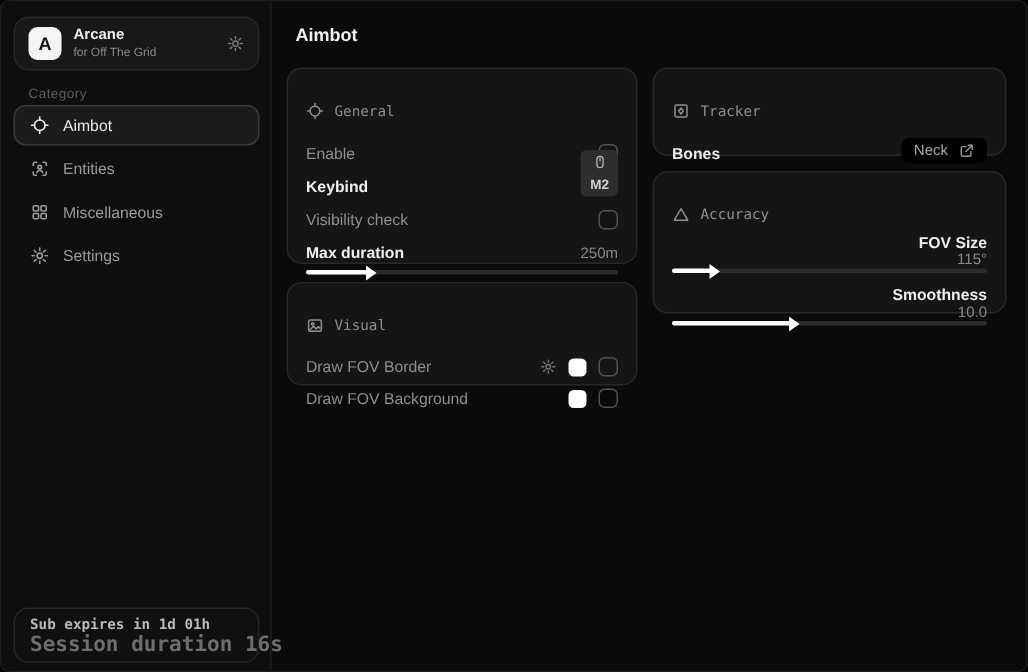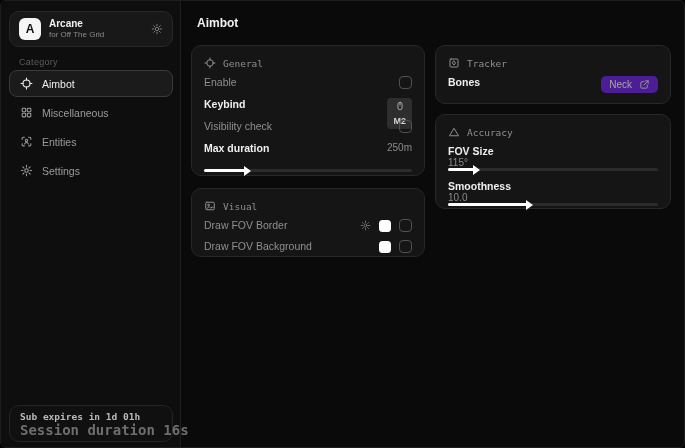--- a/index.html
+++ b/index.html
@@ -21,45 +21,45 @@
   .nav-item.active { background:#1b1b1b; border-color:#3a3a3a; color:#ececec; }
   .nicon { display:flex; color:inherit; }
 
   .footer-card { position:absolute; left:8px; top:404px; width:164px; height:37px; border:1px solid #252525; background:#101010; border-radius:10px; padding:5px 10px;font-weight:bold; }
   .footer-line1 { font-family:"DejaVu Sans Mono",monospace; font-size:9.5px; color:#bababa; white-space:nowrap; }
   .footer-line2 { font-family:"DejaVu Sans Mono",monospace; font-size:14px; color:#6e6e6e; margin-top:0; white-space:nowrap; }
 
   
   .main-title { position:absolute; left:196px; top:15px; font-size:12px; font-weight:700; color:#f2f2f2; }
 
-  .card { position:absolute; background:#151515; border:1px solid #282828; border-radius:10px; padding:10px 12px; }
+  .card { position:absolute; background:#151515; border:1px solid #282828; border-radius:10px; padding:21px 12px; }
   #card-general   { left:190px; top:44px;  width:234px; height:131px; }
   #card-visual    { left:190px; top:187px; width:234px; height:69px; }
   #card-tracker   { left:434px; top:44px;  width:236px; height:59px; }
   #card-accuracy  { left:434px; top:113px; width:236px; height:95px; }
 
   .card-header { display:flex; align-items:center; gap:7px; font-family:"DejaVu Sans Mono",monospace; font-size:9.5px; color:#8f8f8f; height:14px; margin-bottom:6px; }
   .card-header .hicon { display:flex; color:#8f8f8f; }
 
-  .row { display:flex; align-items:flex-start; justify-content:space-between; height:22px; }
+  .row { display:flex; align-items:flex-end; justify-content:space-between; height:22px; }
   .row.compact { height:21px; }
   .row.slim { height:18px;flex-direction:column; }
   .row-label { font-size:10.5px; color:#8f8f8f; }
   .row-label.bright { color:#efefef; font-weight:700; }
   .value { font-size:10px; color:#8b8b8b; }
 
   .checkbox { width:13px; height:13px; border:1.5px solid #515151; border-radius:4px; cursor:pointer; flex:0 0 auto; }
   .swatch { width:12px; height:12px; border-radius:3.5px; background:#fff; cursor:pointer; flex:0 0 auto; }
   .right-group { display:flex; align-items:center; gap:8px; }
   .row-gear { display:flex; color:#7a7a7a; cursor:pointer; }
 
   .badge { display:flex; align-items:center; gap:5px; background:#2e2e2e; border-radius:4px; padding:3px 6px; color:#d2d2d2; font-size:9px; font-weight:600; cursor:pointer;flex-direction:column; }
   .badge .micon { display:flex; color:#bdbdbd; }
 
-  .select-btn { display:flex; align-items:center; gap:7px; background:#4c1d95; border-radius:5px; padding:3px 8px; color:#a8a8a8; font-size:10px; cursor:pointer; }
+  .select-btn { display:flex; align-items:center; gap:7px; background:#000000; border-radius:5px; padding:3px 8px; color:#a8a8a8; font-size:10px; cursor:pointer; }
   .select-btn .eicon { display:flex; color:#9a9a9a; }
 
   .slider { position:relative; height:3px; background:#2b2b2b; border-radius:2px; margin:5px 0 9px; cursor:pointer; }
   .slider-fill { position:absolute; left:0; top:0; height:3px; background:#ffffff; border-radius:2px; }
   .slider-thumb { position:absolute; top:-3.5px; width:0; height:0; border-top:5px solid transparent; border-bottom:5px solid transparent; border-left:7.5px solid #ffffff; margin-left:-2px; }
 </style>
 </head>
 <body>
 
 <div class="window">
@@ -87,38 +87,38 @@
         <span class="nicon">
           <svg width="13" height="13" viewBox="0 0 24 24" fill="none" stroke="currentColor" stroke-width="2" stroke-linecap="round">
               <circle cx="12" cy="12" r="6.5"></circle>
               <path d="M12 2v3.5M12 18.5V22M2 12h3.5M18.5 12H22"></path>
             </svg>
         </span>
         <span>Aimbot</span>
       </div>
       <div class="nav-item">
         <span class="nicon">
+          <svg width="13" height="13" viewBox="0 0 24 24" fill="none" stroke="currentColor" stroke-width="2" stroke-linecap="round" stroke-linejoin="round">
+              <path d="M4 8V6a2 2 0 0 1 2-2h2M16 4h2a2 2 0 0 1 2 2v2M20 16v2a2 2 0 0 1-2 2h-2M8 20H6a2 2 0 0 1-2-2v-2"></path>
+              <circle cx="12" cy="10" r="2.2"></circle>
+              <path d="M8.5 16.5c.8-1.8 2-2.6 3.5-2.6s2.7.8 3.5 2.6"></path>
+            </svg>
+        </span>
+        <span>Entities</span>
+      </div>
+      <div class="nav-item">
+        <span class="nicon">
           <svg width="13" height="13" viewBox="0 0 24 24" fill="none" stroke="currentColor" stroke-width="2">
               <rect x="4" y="4" width="6.5" height="6.5" rx="1.5"></rect>
               <rect x="13.5" y="4" width="6.5" height="6.5" rx="1.5"></rect>
               <rect x="4" y="13.5" width="6.5" height="6.5" rx="1.5"></rect>
               <rect x="13.5" y="13.5" width="6.5" height="6.5" rx="1.5"></rect>
             </svg>
         </span>
         <span>Miscellaneous</span>
-      </div>
-      <div class="nav-item">
-        <span class="nicon">
-          <svg width="13" height="13" viewBox="0 0 24 24" fill="none" stroke="currentColor" stroke-width="2" stroke-linecap="round" stroke-linejoin="round">
-              <path d="M4 8V6a2 2 0 0 1 2-2h2M16 4h2a2 2 0 0 1 2 2v2M20 16v2a2 2 0 0 1-2 2h-2M8 20H6a2 2 0 0 1-2-2v-2"></path>
-              <circle cx="12" cy="10" r="2.2"></circle>
-              <path d="M8.5 16.5c.8-1.8 2-2.6 3.5-2.6s2.7.8 3.5 2.6"></path>
-            </svg>
-        </span>
-        <span>Entities</span>
       </div>
       <div class="nav-item">
         <span class="nicon">
           <svg width="13" height="13" viewBox="0 0 24 24" fill="none" stroke="currentColor" stroke-width="2" stroke-linecap="round">
               <circle cx="12" cy="12" r="3.2"></circle>
               <path d="M12 2.5v3M12 18.5v3M2.5 12h3M18.5 12h3M5.3 5.3l2.1 2.1M16.6 16.6l2.1 2.1M18.7 5.3l-2.1 2.1M7.4 16.6l-2.1 2.1"></path>
             </svg>
         </span>
         <span>Settings</span>
       </div>

